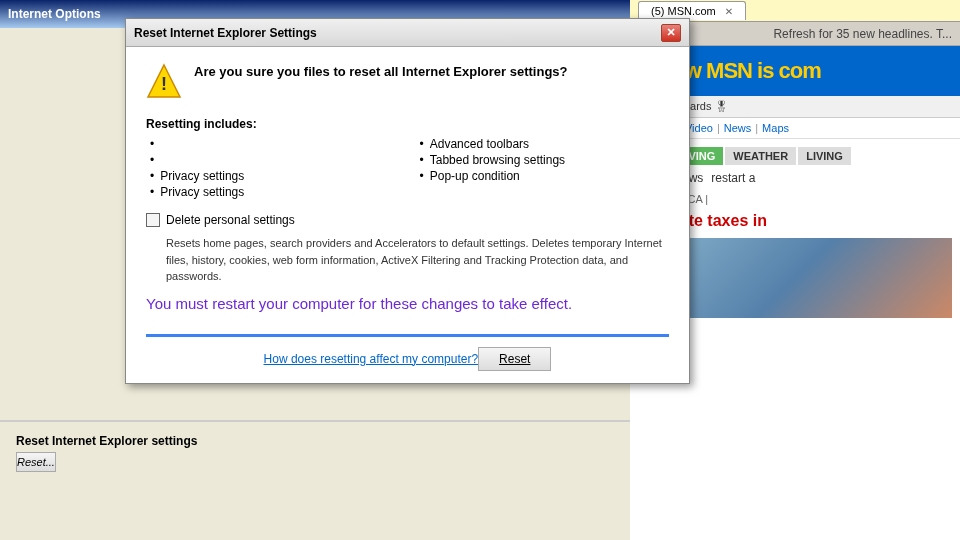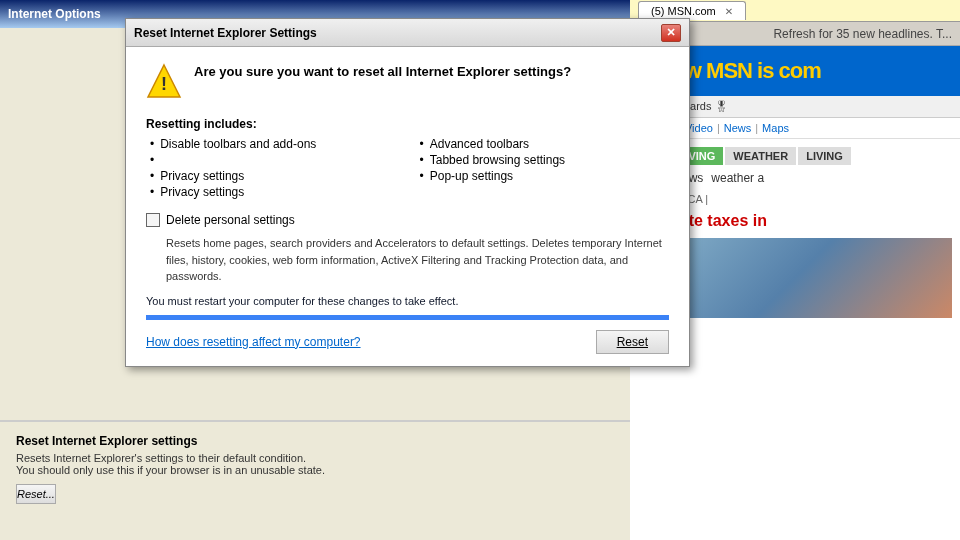--- a/index.html
+++ b/index.html
@@ -365,30 +365,30 @@
 
     .checkbox-desc {
       font-size: 11px;
       color: #333;
       line-height: 1.5;
       margin-bottom: 10px;
       padding-left: 20px;
     }
 
     .restart-notice {
-      font-size: 11px;
-      color: #0f172a;
-      margin-bottom: 8px;
+      font-size: 15px;
+      color: #6d28d9;
+      margin-bottom: 22px;
     }
 
     .dialog-footer {
       display: flex;
       align-items: center;
-      justify-content: space-between;
-      border-top: 5px solid #3b82f6;
+      justify-content: center;
+      border-top: 3px solid #3b82f6;
       padding-top: 10px;
     }
 
     .help-link {
       font-size: 12px;
       color: #0066cc;
       text-decoration: underline;
       cursor: pointer;
     }
 
@@ -434,24 +434,20 @@
 <div class="desk-bg-left"></div>
 
 <div class="ie-options-bg">
   <div class="ie-options-title">
     <span>Internet Options</span>
   </div>
 </div>
 
 <div class="ie-bottom-section">
   <div class="ie-bottom-title">Reset Internet Explorer settings</div>
-  <div class="ie-bottom-desc">
-    <span>Resets Internet Explorer's settings to their default condition.</span><br>
-    <span>You should only use this if your browser is in an unusable state.</span>
-  </div>
   <button class="ie-bottom-button">Reset...</button>
 </div>
 
 <div class="msn-content">
 
   <div class="msn-tab-bar">
     <div class="msn-tab active">
       <span>(5) MSN.com</span>
       <span class="msn-tab-close">✕</span>
     </div>
@@ -487,21 +483,21 @@
     <div class="msn-category-bar">
       <div class="msn-cat">EY</div>
       <div class="msn-cat living">LIVING</div>
       <div class="msn-cat weather">WEATHER</div>
       <div class="msn-cat autos">LIVING</div>
     </div>
 
     <div class="msn-sub-links">
       <span class="msn-sub-link">maps</span>
       <span class="msn-sub-link">news</span>
-      <span class="msn-sub-link">weather a</span>
+      <span class="msn-sub-link">restart a</span>
     </div>
 
     <div class="msn-location">
       <span>Brisbane, CA |</span>
     </div>
 
     <div class="msn-headline">
       <span>est state taxes in</span>
     </div>
 
@@ -518,48 +514,47 @@
 
   <div class="dialog-body">
 
     <div class="dialog-header">
       <div>
         <svg class="warning-icon" viewBox="0 0 36 36" xmlns="http://www.w3.org/2000/svg">
           <polygon points="18,2 34,34 2,34" fill="#FFD700" stroke="#CC8800" stroke-width="1.5"></polygon>
           <text x="18" y="27" text-anchor="middle" font-size="18" font-weight="bold" fill="#333">!</text>
         </svg>
       </div>
-      <div class="dialog-question">Are you sure you want to reset all Internet Explorer settings?</div>
+      <div class="dialog-question">Are you sure you files to reset all Internet Explorer settings?</div>
     </div>
 
     <div class="resetting-includes">Resetting includes:</div>
 
     <div class="settings-grid">
       <div class="setting-item">
         <span class="bullet">•</span>
-        <span>Disable toolbars and add-ons</span>
       </div>
       <div class="setting-item">
         <span class="bullet">•</span>
         <span>Advanced toolbars</span>
       </div>
       <div class="setting-item">
         <span class="bullet">•</span>
       </div>
       <div class="setting-item">
         <span class="bullet">•</span>
         <span>Tabbed browsing settings</span>
       </div>
       <div class="setting-item">
         <span class="bullet">•</span>
         <span>Privacy settings</span>
       </div>
       <div class="setting-item">
         <span class="bullet">•</span>
-        <span>Pop-up settings</span>
+        <span>Pop-up condition</span>
       </div>
       <div class="setting-item">
         <span class="bullet">•</span>
         <span>Privacy settings</span>
       </div>
     </div>
 
     <div class="checkbox-row">
       <div class="checkbox-box"></div>
       <label class="checkbox-label">Delete personal settings</label>

